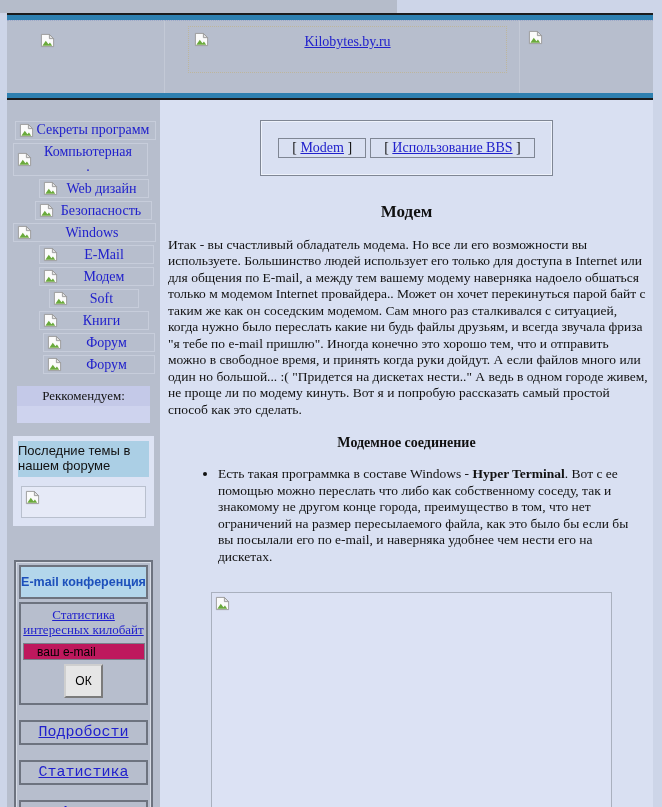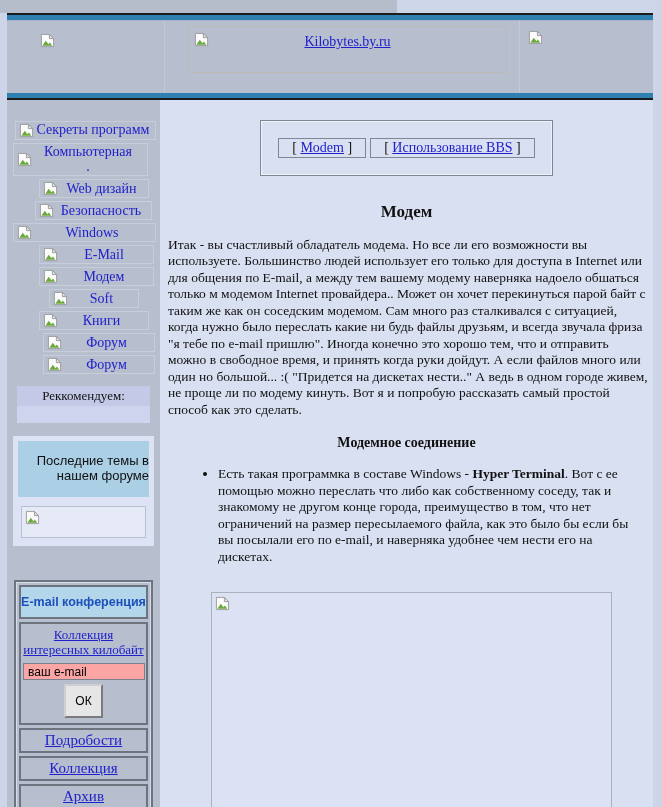--- a/index.html
+++ b/index.html
@@ -43,40 +43,40 @@
     min-height:19px; margin-bottom:3px;
     padding:0 3px; cursor:pointer;
   }
   .nav-item .broken-img { flex:0 0 auto; }
   .nav-label { flex:1; text-align:center; color:#2121cc; white-space:pre-line; line-height:1.05; padding:1px 0; }
 
   .recommend-head { margin:12px 10px 0; background:#c4c9e8; text-align:center; font-size:13px; padding:2px 0; }
   .recommend-body { margin:0 10px; background:#ced3ee; height:17px; }
 
   .forum-box { margin:13px 6px 0; background:#dde3f4; padding:5px 5px 8px; }
-  .forum-title { background:#abcfe5; font-family:"Liberation Sans", sans-serif; font-size:13px; line-height:1.15; text-align:right; padding:13px 0; }
+  .forum-title { background:#abcfe5; font-family:"Liberation Sans", sans-serif; font-size:13px; line-height:1.15; text-align:left; padding:3px 0; }
   .forum-img { margin:9px 3px 0; background:#e6eaf7; border:1px solid #b9c0ce; height:32px; padding:3px; }
 
   
   .econf { margin:34px 7px 0; border:2px solid #6d737f; box-shadow:0 0 0 1px #d7dce6 inset; padding:3px; }
   .econf-head {
     border:2px solid #6d737f; background:#b3d6eb;
     font-family:"Liberation Sans", sans-serif; font-weight:bold; font-size:12.5px;
     color:#1d50bb; text-align:center; padding:8px 0;
   }
   .econf-sub { border:2px solid #6d737f; margin-top:3px; padding:4px 2px 5px; text-align:center; font-size:13px; line-height:1.15; }
   .econf-input {
     display:block; margin:5px auto 0; width:122px; height:17px;
-    font:12px "Liberation Sans", sans-serif; border:1px solid #7a7f8a; background:#fca5a5; padding:0 4px;
+    font:12px "Liberation Sans", sans-serif; border:1px solid #7a7f8a; background:#be185d; padding:0 13px;
   }
   .econf-ok {
     margin-top:4px; font:12px "Liberation Sans", sans-serif;
     background:#e6e6e6; border:2px outset #cfcfcf; padding:8px 9px; cursor:pointer;
   }
-  .econf-row { border:2px solid #6d737f; margin-top:3px; text-align:center; padding:2px 0; font-size:15px; }
+  .econf-row { border:2px solid #6d737f; margin-top:15px; text-align:center; padding:2px 0; font-size:15px;font-family:Liberation Mono, monospace; }
 
   
   .banner {
     margin:15px auto 0; width:76px; height:42px;
     background:#eaeadb; border:1px solid #666; position:relative;
     font-family:"Liberation Sans", sans-serif; cursor:pointer;
   }
   .banner-ring {
     position:absolute; left:1px; top:5px; width:22px; height:22px;
     border:3px solid #d42020; border-radius:50%;
@@ -253,29 +253,29 @@
                 <path d="M1.5 1.5 H10 L14.5 6 V14.5 H1.5 Z" fill="#fbfbfb" stroke="#9a9a9a"></path>
                 <path d="M10 1.5 L14.5 6 H10 Z" fill="#e3e3e3" stroke="#9a9a9a"></path>
                 <path d="M2.5 13.5 L6.2 8.2 L9 12 L10.6 10.2 L13 13.5 Z" fill="#6aa93c"></path>
               </svg></span>
         </div>
       </div>
 
       <div class="econf">
         <div class="econf-head">E-mail конференция</div>
         <div class="econf-sub">
-          <a class="link">Коллекция интересных килобайт</a>
+          <a class="link">Статистика интересных килобайт</a>
           <input class="econf-input" type="text" value="ваш e-mail" style="">
           <button class="econf-ok">ОК</button>
         </div>
         <div class="econf-row">
           <a class="link">Подробости</a>
         </div>
         <div class="econf-row">
-          <a class="link">Коллекция</a>
+          <a class="link">Статистика</a>
         </div>
         <div class="econf-row">
           <a class="link">Архив</a>
         </div>
       </div>
 
       <div class="banner">
         <span class="banner-ring">S</span>
         <span class="banner-text">
           <span>UBSCRIBE</span>

